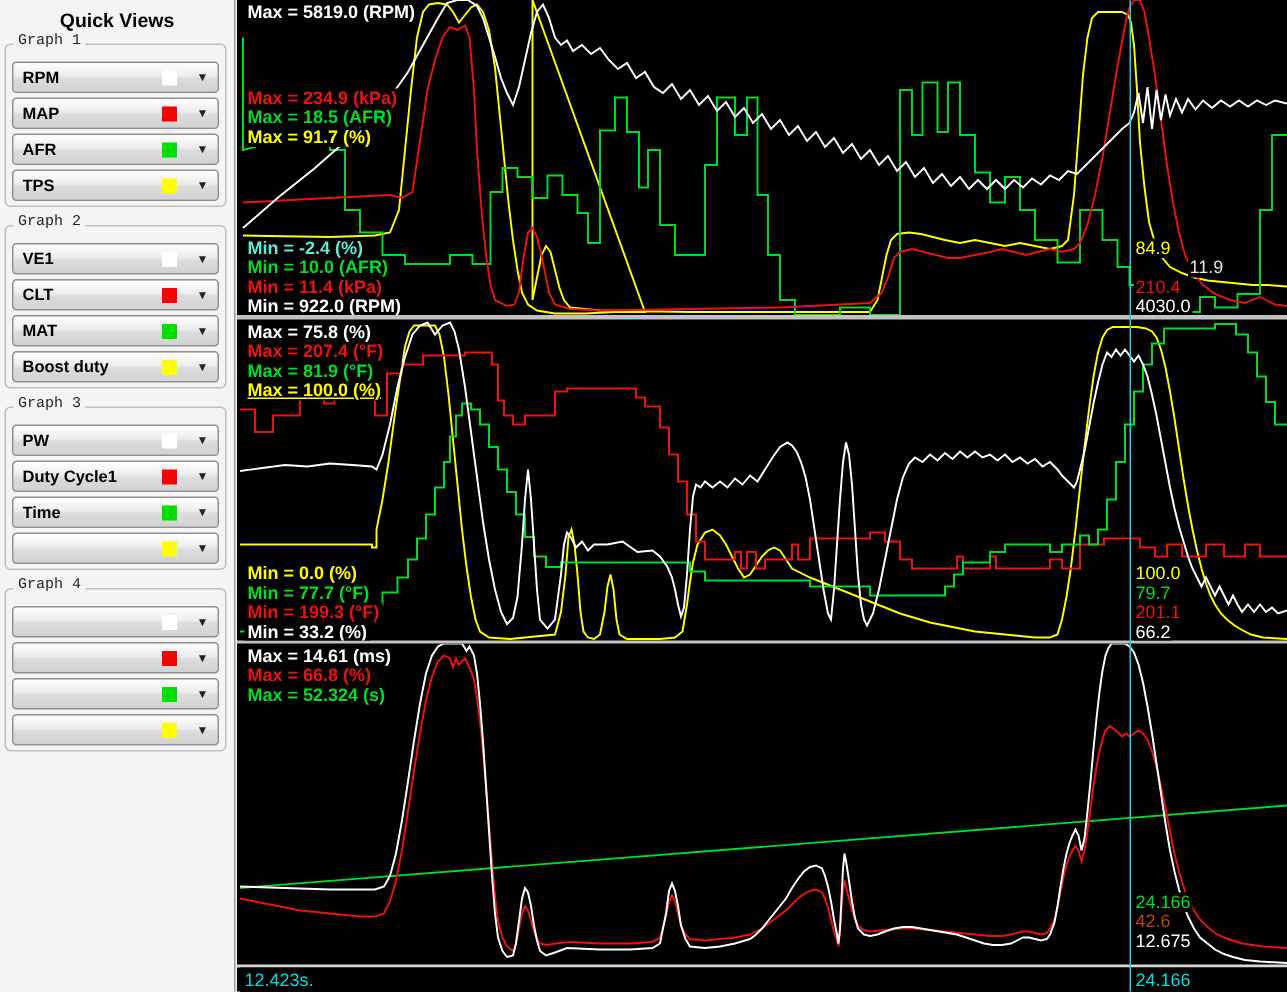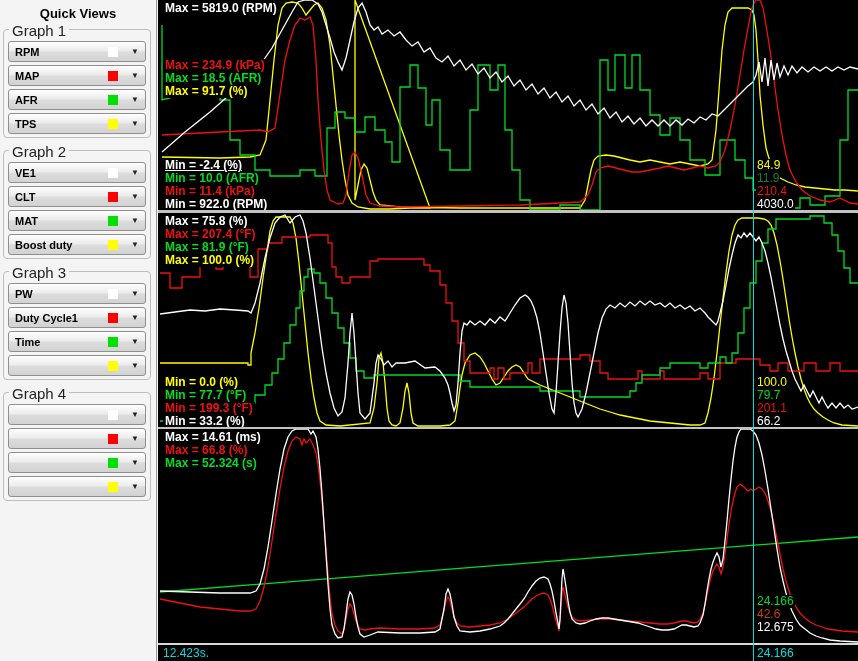--- a/index.html
+++ b/index.html
@@ -4,21 +4,21 @@
 <style>
   html,body{margin:0;padding:0;width:858px;height:661px;overflow:hidden;
     font-family:"Liberation Sans","DejaVu Sans",sans-serif;background:#f2f2f2;}
   
   #sidebar{position:absolute;left:0;top:0;width:157px;height:661px;background:#f4f4f4;
     border-right:1px solid #9a9a9a;box-sizing:border-box;}
   .qv-title{font-weight:bold;font-size:13px;text-align:center;padding:6px 0 8px 0;color:#000;}
   .groupbox{position:relative;border:1px solid #bdbdbd;border-radius:4px;margin:0 5px 12px 3px;
     padding:8px 3px 3px 3px;}
   .groupbox-label{position:absolute;top:-8px;left:5px;background:#f4f4f4;padding:0 3px;
-    font-size:15px;color:#222;}
+    font-size:10px;color:#222;font-family:Liberation Mono, monospace;}
   .cmb{height:19px;border:1px solid #8f8f8f;border-radius:3px;margin:3px 1px 0 1px;
     background:linear-gradient(#fefefe,#ececec 45%,#dcdcdc 55%,#d2d2d2);
     display:flex;align-items:center;padding:0 6px;cursor:default;}
   .cmb-label{font-size:11px;font-weight:bold;color:#000;flex:1;white-space:nowrap;overflow:hidden;}
   .chip{width:10px;height:10px;flex:0 0 10px;}
   .arrow{font-size:8px;color:#222;margin-left:13px;flex:0 0 auto;}
   
   #graph-area{position:absolute;left:158px;top:0;width:700px;height:661px;background:#000;}
   .panel{position:absolute;left:2px;width:698px;background:#000;overflow:hidden;}
   .panel svg{position:absolute;left:0;top:0;width:100%;height:100%;}
@@ -147,44 +147,44 @@
           <polyline points="2,135 40,133 80,131 100,130 108,132 115,128 125,60 130,40 135,25 140,18 145,20 150,17 153,25 156,60 158,100 161,140 164,170 167,190 170,200 178,204 183,203 186,195 189,172 192,155 195,152 198,158 202,175 206,195 210,203 220,206 240,207 300,206 360,205 400,203 420,202 428,195 432,185 436,172 440,168 448,166 456,168 464,170 472,172 480,172 490,170 500,168 508,166 516,168 524,170 532,168 540,166 548,168 556,166 560,162 565,150 570,130 575,105 580,75 584,50 588,28 591,12 593,5 596,0 600,0 603,8 606,25 610,50 614,80 618,110 622,135 626,155 630,170 636,182 642,190 650,196 660,200 670,202 680,198 690,203 698,204" fill="none" stroke="#ee1111" stroke-width="1.3"></polyline>
           <polyline points="2,152 25,132 50,112 75,90 100,65 112,48 122,30 132,12 138,2 145,0 152,0 158,4 162,12 166,25 170,38 174,52 178,62 182,70 186,58 190,40 194,22 198,8 202,3 206,12 210,25 214,30 218,27 222,34 228,30 234,36 240,32 246,40 252,46 258,42 264,52 270,48 276,58 282,62 288,56 294,66 300,60 306,70 312,64 318,74 324,68 330,78 336,72 342,82 348,76 354,86 360,80 366,90 372,84 378,94 384,88 390,98 396,92 402,102 408,96 414,106 420,100 426,110 432,104 438,114 444,108 450,118 456,112 462,122 468,116 474,124 480,118 486,126 492,120 498,126 504,120 510,126 516,120 522,125 528,119 534,123 540,117 546,120 552,114 558,116 564,110 570,104 576,98 582,92 588,86 593,82 596,75 599,62 602,82 605,58 608,86 611,60 614,80 617,63 620,77 624,66 628,75 632,66 637,73 642,67 648,72 654,67 660,71 666,67 672,71 678,67 684,70 690,67 698,69" fill="none" stroke="#ffffff" stroke-width="1.3"></polyline>
         </svg>
         <div class="lblstack" style="top: 2px;">
           <span class="glabel" style="color: rgb(255, 255, 255);">Max = 5819.0 (RPM)</span>
           <span class="glabel" style="color: rgb(238, 17, 17); margin-top: 44px;">Max = 234.9 (kPa)</span>
           <span class="glabel" style="color: rgb(0, 221, 34);">Max = 18.5 (AFR)</span>
           <span class="glabel" style="color: rgb(255, 255, 0);">Max = 91.7 (%)</span>
         </div>
         <div class="lblstack" style="top: 159px;">
-          <span class="glabel" style="color: #ffffff; text-decoration: underline;">Min = -2.4 (%)</span>
+          <span class="glabel" style="color: #5eead4;">Min = -2.4 (%)</span>
           <span class="glabel" style="color: rgb(0, 221, 34);">Min = 10.0 (AFR)</span>
           <span class="glabel" style="color: rgb(238, 17, 17);">Min = 11.4 (kPa)</span>
           <span class="glabel" style="color: rgb(255, 255, 255);">Min = 922.0 (RPM)</span>
         </div>
         <div class="cvals" style="left: 596px; top: 159px;">
           <span class="cval" style="color: rgb(255, 255, 0);">84.9</span>
-          <span class="cval" style="color: #15803d;">11.9</span>
+          <span class="cval" style="color: #e5e5e5; margin-left: 36px;">11.9</span>
           <span class="cval" style="color: rgb(238, 17, 17);">210.4</span>
           <span class="cval" style="color: rgb(255, 255, 255);">4030.0</span>
         </div>
       </div>
       <div class="panel" style="top: 213px; height: 214px;">
         <svg viewBox="0 0 698 214" preserveAspectRatio="none">
           <polyline points="0,150 88,150 88,152 91,152 91,140 95,120 99,95 103,65 107,38 110,18 113,8 116,4 130,4 133,10 136,25 139,50 142,80 145,110 148,140 151,165 154,185 157,200 160,208 166,212 180,213 210,210 214,195 217,170 219,145 221,140 223,150 225,170 227,195 229,208 232,212 236,213 240,210 243,195 245,178 247,170 249,180 251,200 253,210 258,213 280,213 290,212 295,208 298,190 300,175 302,162 305,150 310,142 315,140 320,144 324,150 328,158 332,166 336,172 340,170 344,164 348,158 352,154 356,152 360,154 364,160 368,166 380,172 390,176 400,180 410,184 420,188 430,192 440,196 450,199 460,202 470,204 480,206 490,208 500,209 510,210 520,211 530,212 540,212 545,210 548,200 551,185 554,165 557,140 560,112 563,85 566,60 569,38 572,22 575,12 578,7 582,5 598,5 604,6 608,8 611,12 614,20 617,32 620,48 623,66 626,86 629,106 632,124 635,140 638,154 641,166 644,176 647,184 650,190 654,196 658,200 663,204 668,207 674,210 682,212 698,213" fill="none" stroke="#ffff00" stroke-width="1.3"></polyline>
           <polyline points="0,60 10,60 10,75 22,75 22,64 40,64 40,48 56,48 56,56 63,56 63,30 70,30 70,34 84,34 84,52 90,52 90,64 98,64 98,36 108,36 108,30 122,30 122,24 150,24 150,22 168,22 168,30 172,30 172,54 176,54 176,64 182,64 182,70 190,70 190,64 210,64 210,48 218,48 218,46 264,46 264,52 270,52 270,58 280,58 280,72 286,72 286,90 292,90 292,108 298,108 298,130 304,130 304,148 310,148 310,160 330,160 330,155 334,155 334,166 338,166 338,155 344,155 344,166 350,166 350,160 368,160 368,150 372,150 372,160 380,160 380,146 420,146 420,142 430,142 430,148 440,148 440,160 448,160 448,166 478,166 478,158 482,158 482,166 500,166 500,158 504,158 504,166 540,166 540,160 548,160 548,166 560,166 560,150 576,150 576,146 600,146 600,152 610,152 610,158 618,158 618,150 628,150 628,158 644,158 644,150 656,150 656,158 670,158 670,150 680,150 680,158 698,158" fill="none" stroke="#ee1111" stroke-width="1.3"></polyline>
           <polyline points="0,208 20,208 20,204 40,204 40,200 60,200 60,196 80,196 80,190 95,190 95,182 105,182 105,172 112,172 112,160 118,160 118,146 124,146 124,130 130,130 130,112 136,112 136,95 140,95 140,78 144,78 144,64 148,64 148,56 154,56 154,60 160,60 160,70 166,70 166,85 172,85 172,100 178,100 178,115 184,115 184,130 190,130 190,145 196,145 196,158 204,158 204,165 214,165 214,162 300,162 300,168 310,168 310,174 380,174 380,178 420,178 420,184 470,184 470,178 476,178 476,170 482,170 482,162 500,162 500,155 510,155 510,150 540,150 540,155 548,155 548,150 560,150 560,144 566,144 566,150 572,150 572,140 578,140 578,120 584,120 584,95 590,95 590,70 596,70 596,48 602,48 602,30 608,30 608,16 616,16 616,6 650,6 650,3 664,3 664,10 672,10 672,22 678,22 678,38 684,38 684,55 690,55 690,70 698,70" fill="none" stroke="#00dd22" stroke-width="1.3"></polyline>
           <polyline points="0,101 15,99 30,97 45,98 60,96 75,97 88,98 91,100 95,90 100,70 105,45 110,25 115,10 120,4 125,2 130,10 135,4 140,2 143,8 146,20 150,45 154,75 158,105 162,135 166,160 170,180 174,195 178,203 182,199 185,185 188,150 190,120 192,100 194,120 196,150 198,180 200,200 205,206 210,200 214,170 216,150 218,142 221,146 224,152 228,148 232,154 236,150 245,150 255,148 265,155 275,154 280,158 285,165 288,172 290,180 292,190 294,198 296,192 298,170 300,140 302,118 304,110 307,112 310,108 315,112 320,108 325,112 330,106 335,110 340,104 345,108 350,100 355,92 360,85 365,82 368,84 371,88 374,95 377,105 380,120 383,140 386,160 389,180 392,196 394,200 396,180 398,150 400,120 402,95 404,82 406,90 408,110 410,140 412,170 414,190 416,200 418,204 422,196 426,180 430,160 434,140 438,120 442,105 446,96 450,92 455,95 460,90 465,94 470,89 475,93 480,88 485,92 490,88 495,92 500,90 505,94 510,90 515,95 520,92 525,96 530,93 535,98 540,95 545,100 548,104 552,108 556,112 558,108 560,100 563,88 566,72 569,56 572,42 575,30 578,22 581,25 584,20 587,24 590,20 593,24 596,28 599,24 602,30 605,38 608,50 611,64 614,80 617,96 620,112 623,126 626,138 629,148 632,158 635,166 638,172 641,178 644,172 647,178 650,184 653,178 656,184 659,190 662,184 665,190 668,195 672,190 676,195 680,190 684,195 688,192 692,196 698,194" fill="none" stroke="#ffffff" stroke-width="1.3"></polyline>
         </svg>
         <div class="lblstack" style="top: 2px;">
           <span class="glabel" style="color: rgb(255, 255, 255);">Max = 75.8 (%)</span>
           <span class="glabel" style="color: rgb(238, 17, 17);">Max = 207.4 (°F)</span>
           <span class="glabel" style="color: rgb(0, 221, 34);">Max = 81.9 (°F)</span>
-          <span class="glabel" style="color: rgb(255, 255, 0);">Max = 100.0 (%)</span>
+          <span class="glabel" style="color: rgb(255, 255, 0); text-decoration: underline;">Max = 100.0 (%)</span>
         </div>
         <div class="lblstack" style="top: 163px;">
           <span class="glabel" style="color: rgb(255, 255, 0);">Min = 0.0 (%)</span>
           <span class="glabel" style="color: rgb(0, 221, 34);">Min = 77.7 (°F)</span>
           <span class="glabel" style="color: rgb(238, 17, 17);">Min = 199.3 (°F)</span>
           <span class="glabel" style="color: rgb(255, 255, 255);">Min = 33.2 (%)</span>
         </div>
         <div class="cvals" style="left: 596px; top: 163px;">
           <span class="cval" style="color: rgb(255, 255, 0);">100.0</span>
           <span class="cval" style="color: rgb(0, 221, 34);">79.7</span>

